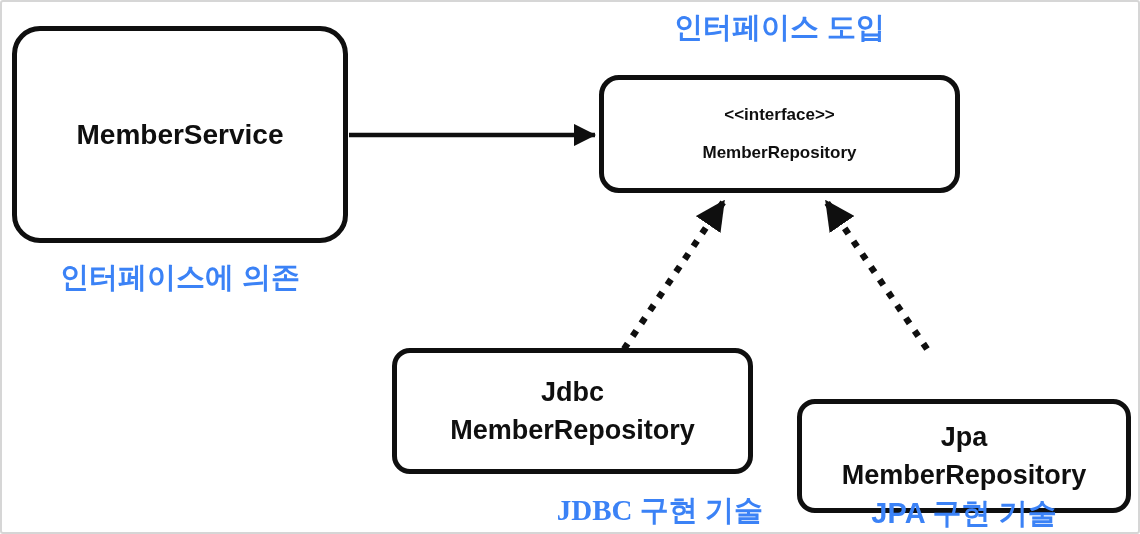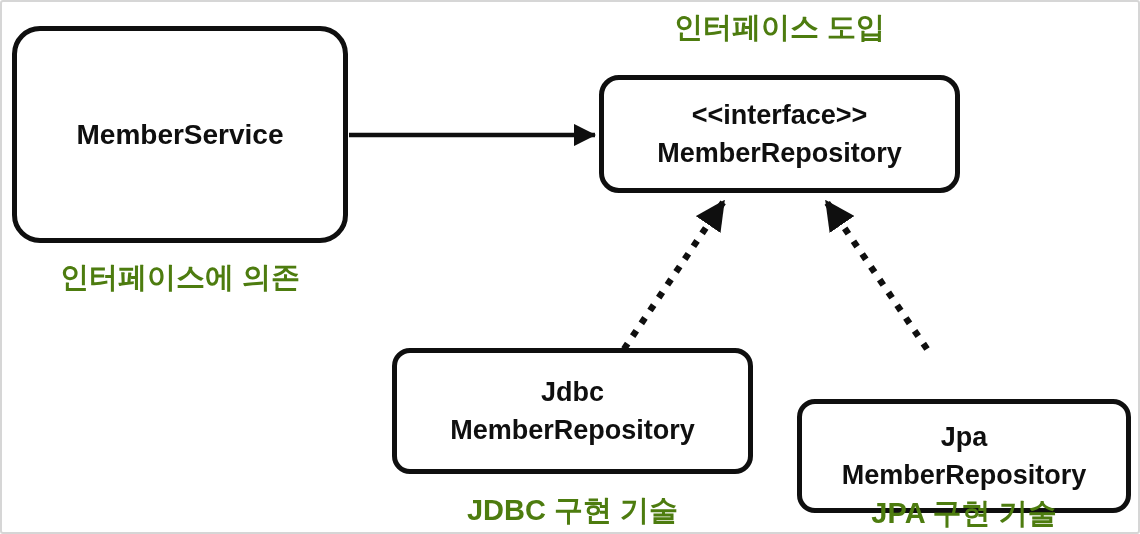--- a/index.html
+++ b/index.html
@@ -42,57 +42,58 @@
   .node-member-service {
     left: 10px;  top: 24px;
     width: 336px; height: 217px;
     border-radius: 28px;
     font-size: 28px;
   }
   .node-interface {
     left: 597px; top: 73px;
     width: 361px; height: 118px;
     border-radius: 20px;
-    font-size: 27px;
+    font-size: 17px;
     line-height: 38px;
   }
   .node-jdbc {
     left: 390px; top: 346px;
     width: 361px; height: 126px;
     border-radius: 18px;
     font-size: 27px;
     line-height: 38px;
   }
   .node-jpa {
     left: 795px; top: 349px;
     width: 334px; height: 114px;
     border-radius: 18px;
     font-size: 27px;
     line-height: 38px;
     margin-top: 48px;
   }
   .label {
     position: absolute;
-    color: #4d7c0f;
+    color: #3b82f6;
     font-weight: bold;
     font-size: 29px;
     white-space: nowrap;
   }
   .label-top {
     left: 597px; top: 6px;
     width: 361px;
     text-align: center;
   }
   .label-left {
     left: 58px; top: 256px;
   }
   .label-jdbc {
-    left: 390px; top: 489px;
+    left: 400px; top: 489px;
     width: 361px;
-    text-align: center;
+    text-align: right;
+    font-family: Liberation Serif, serif;
   }
   .label-jpa {
     left: 795px; top: 492px;
     width: 334px;
     text-align: center;
   }
 </style>
 </head>
 <body>
 

